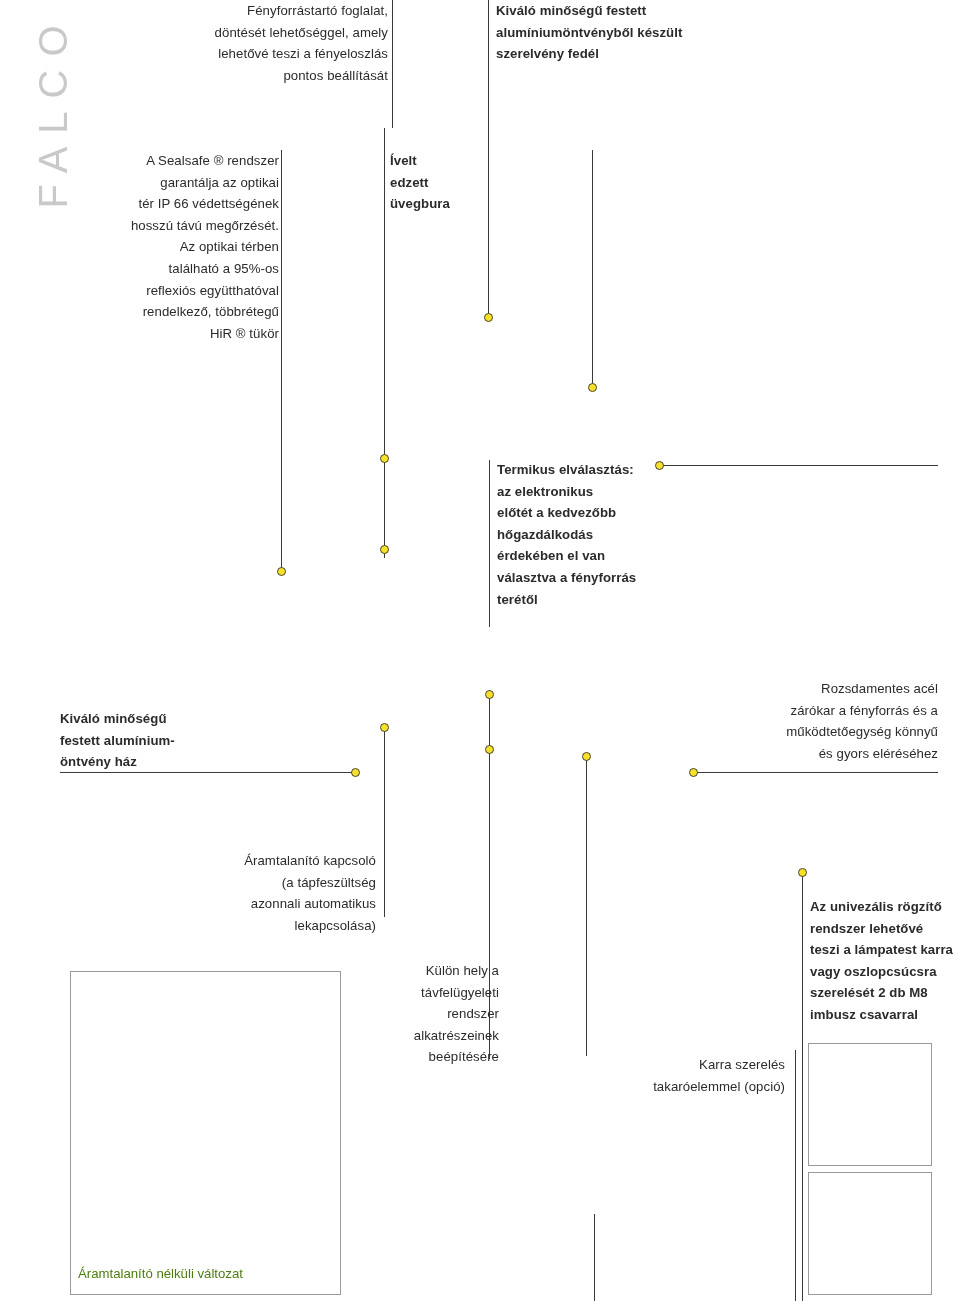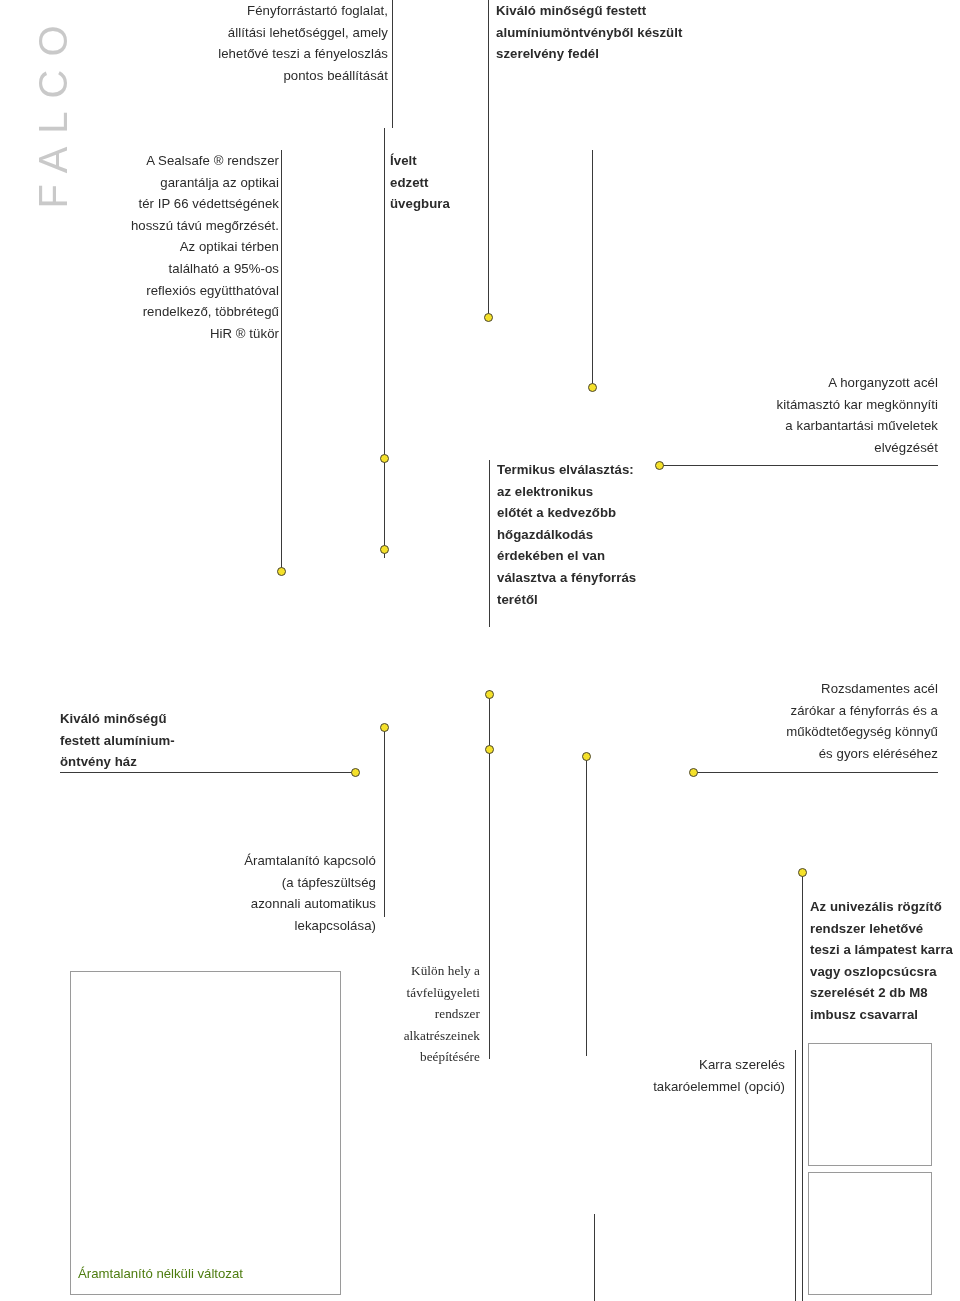--- a/index.html
+++ b/index.html
@@ -81,21 +81,21 @@
   }
 </style>
 </head>
 <body>
 
 <div id="page">
 
   <div id="watermark">FALCO</div>
 
   <div class="callout right" style="left:150px; top:0px; width:238px;">Fényforrástartó foglalat,
-állítási lehetőséggel, amely
+döntését lehetőséggel, amely
 lehetővé teszi a fényeloszlás
 pontos beállítását</div>
   <div class="vrule" style="left:392px; top:0px; height:128px;"></div>
 
   <div class="callout right" style="left:60px; top:150px; width:219px;">A Sealsafe ® rendszer
 garantálja az optikai
 tér IP 66 védettségének
 hosszú távú megőrzését.
 Az optikai térben
 található a 95%-os
@@ -114,24 +114,20 @@
 
   <div class="vrule" style="left:488px; top:0px; height:318px;"></div>
   <div class="callout left" style="left:496px; top:0px; width:230px;">Kiváló minőségű festett
 alumíniumöntvényből készült
 szerelvény fedél</div>
   <div class="dot" style="left:484px; top:313px;"></div>
 
   <div class="vrule" style="left:592px; top:150px; height:238px;"></div>
   <div class="dot" style="left:588px; top:383px;"></div>
 
-  <div class="callout right" style="left:660px; top:372px; width:278px;">A horganyzott acél
-kitámasztó kar megkönnyíti
-a karbantartási műveletek
-elvégzését</div>
   <div class="hrule" style="left:660px; top:465px; width:278px;"></div>
   <div class="dot" style="left:655px; top:461px;"></div>
 
   <div class="vrule" style="left:489px; top:460px; height:167px;"></div>
   <div class="callout left" style="left:497px; top:459px; width:180px;">Termikus elválasztás:
 az elektronikus
 előtét a kedvezőbb
 hőgazdálkodás
 érdekében el van
 választva a fényforrás
@@ -160,21 +156,21 @@
   <div class="dot" style="left:485px; top:745px;"></div>
 
   <div class="vrule" style="left:586px; top:756px; height:300px;"></div>
   <div class="dot" style="left:582px; top:752px;"></div>
 
   <div class="callout right" style="left:148px; top:850px; width:228px;">Áramtalanító kapcsoló
 (a tápfeszültség
 azonnali automatikus
 lekapcsolása)</div>
 
-  <div class="callout right" style="left:330px; top:960px; width:150px;font-family:Liberation Serif, serif;">Külön hely a
+  <div class="callout right" style="left:349px; top:960px; width:150px;">Külön hely a
 távfelügyeleti
 rendszer
 alkatrészeinek
 beépítésére</div>
 
   <div class="vrule" style="left:802px; top:872px; height:429px;"></div>
   <div class="dot" style="left:798px; top:868px;"></div>
   <div class="callout left" style="left:810px; top:896px; width:150px;">Az univezális rögzítő
 rendszer lehetővé
 teszi a lámpatest karra

